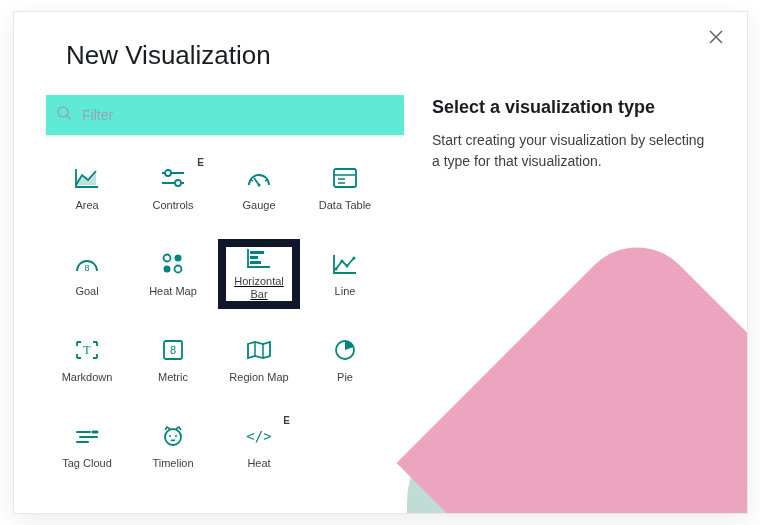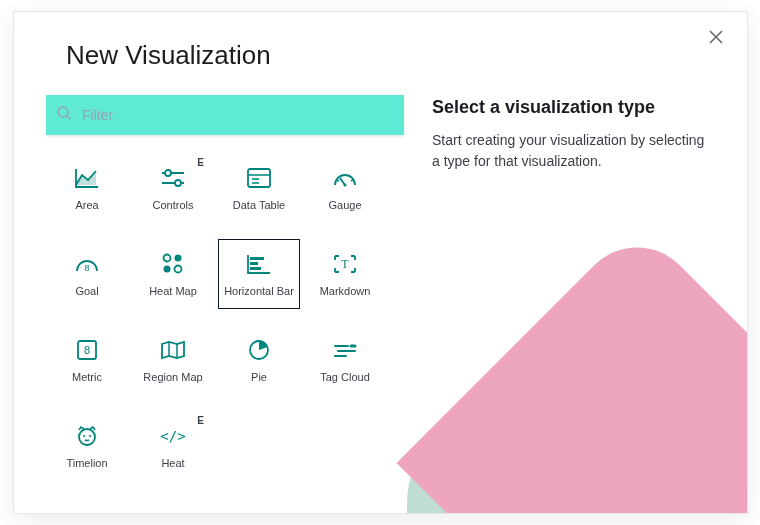--- a/index.html
+++ b/index.html
@@ -93,21 +93,22 @@
       display: flex;
       flex-direction: column;
       align-items: center;
       justify-content: center;
       cursor: pointer;
       position: relative;
       border: 2px solid transparent;
       padding: 4px 2px;
     }
     .viz-item.selected {
-      border: 1px solid #0f172a;
+      border: 8px solid #0f172a;
+      text-decoration: underline;
     }
     .viz-icon {
       height: 30px;
       display: flex;
       align-items: center;
       justify-content: center;
       color: #00847c;
       margin-bottom: 6px;
     }
     .viz-label {
@@ -207,36 +208,36 @@
                     <path d="M2 5 H24 M2 15 H24" stroke="currentColor" stroke-width="1.8"></path>
                     <circle cx="8" cy="5" r="3" fill="#fff" stroke="currentColor" stroke-width="1.8"></circle>
                     <circle cx="18" cy="15" r="3" fill="#fff" stroke="currentColor" stroke-width="1.8"></circle>
                   </svg>
                 </div>
                 <div class="viz-label">Controls</div>
               </div>
               <div class="viz-item">
                 <div class="viz-icon">
                   <svg width="26" height="22" viewBox="0 0 26 22" fill="none">
-                    <rect x="2" y="2" width="22" height="18" rx="2" stroke="currentColor" stroke-width="1.8"></rect>
-                    <path d="M2 8 H24 M6 12 H13 M6 16 H13" stroke="currentColor" stroke-width="1.5"></path>
-                  </svg>
-                </div>
-                <div class="viz-label">Data Table</div>
-              </div>
-              <div class="viz-item">
-                <div class="viz-icon">
-                  <svg width="26" height="22" viewBox="0 0 26 22" fill="none">
                     <path d="M3 18 A10 10 0 0 1 23 18" stroke="currentColor" stroke-width="1.8"></path>
                     <path d="M13 18 L8 11" stroke="currentColor" stroke-width="1.8"></path>
                     <circle cx="13" cy="18" r="1.5" fill="currentColor"></circle>
                     <path d="M5 13 l2 1 M21 13 l-2 1" stroke="currentColor" stroke-width="1.5"></path>
                   </svg>
                 </div>
                 <div class="viz-label">Gauge</div>
+              </div>
+              <div class="viz-item">
+                <div class="viz-icon">
+                  <svg width="26" height="22" viewBox="0 0 26 22" fill="none">
+                    <rect x="2" y="2" width="22" height="18" rx="2" stroke="currentColor" stroke-width="1.8"></rect>
+                    <path d="M2 8 H24 M6 12 H13 M6 16 H13" stroke="currentColor" stroke-width="1.5"></path>
+                  </svg>
+                </div>
+                <div class="viz-label">Data Table</div>
               </div>
               <div class="viz-item">
                 <div class="viz-icon">
                   <svg width="26" height="22" viewBox="0 0 26 22" fill="none">
                     <path d="M3 18 A10 10 0 0 1 23 18" stroke="currentColor" stroke-width="1.8"></path>
                     <text x="13" y="18" text-anchor="middle" font-size="9" fill="currentColor" font-family="Arial">8</text>
                   </svg>
                 </div>
                 <div class="viz-label">Goal</div>
               </div>
@@ -254,20 +255,33 @@
               <div class="viz-item selected">
                 <div class="viz-icon">
                   <svg width="26" height="22" viewBox="0 0 26 22" fill="none">
                     <path d="M2 2 V20 H24" stroke="currentColor" stroke-width="1.8"></path>
                     <rect x="4" y="4" width="14" height="3" fill="currentColor"></rect>
                     <rect x="4" y="9" width="8" height="3" fill="currentColor"></rect>
                     <rect x="4" y="14" width="11" height="3" fill="currentColor"></rect>
                   </svg>
                 </div>
                 <div class="viz-label">Horizontal Bar</div>
+              </div>
+              <div class="viz-item">
+                <div class="viz-icon">
+                  <svg width="26" height="22" viewBox="0 0 26 22" fill="none">
+                    <path d="M2 2 V20 H24" stroke="currentColor" stroke-width="1.8"></path>
+                    <path d="M4 16 L10 8 L15 13 L22 5" stroke="currentColor" stroke-width="1.8" fill="none"></path>
+                    <circle cx="4" cy="16" r="1.5" fill="currentColor"></circle>
+                    <circle cx="10" cy="8" r="1.5" fill="currentColor"></circle>
+                    <circle cx="15" cy="13" r="1.5" fill="currentColor"></circle>
+                    <circle cx="22" cy="5" r="1.5" fill="currentColor"></circle>
+                  </svg>
+                </div>
+                <div class="viz-label">Line</div>
               </div>
               <div class="viz-item">
                 <div class="viz-icon">
                   <svg width="26" height="22" viewBox="0 0 26 22" fill="none">
                     <path d="M3 3 L3 7 M3 3 L7 3 M23 3 L19 3 M23 3 L23 7 M3 19 L3 15 M3 19 L7 19 M23 19 L23 15 M23 19 L19 19" stroke="currentColor" stroke-width="1.8"></path>
                     <text x="13" y="15" text-anchor="middle" font-size="12" fill="currentColor" font-family="serif">T</text>
                   </svg>
                 </div>
                 <div class="viz-label">Markdown</div>
               </div>

